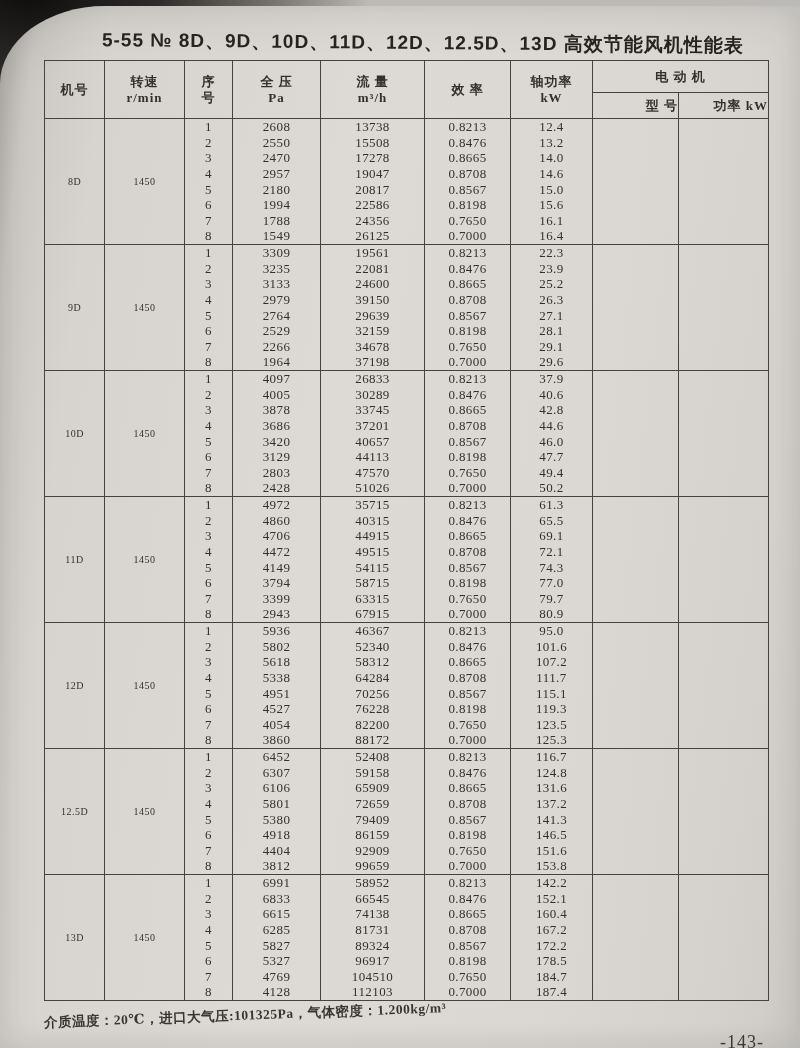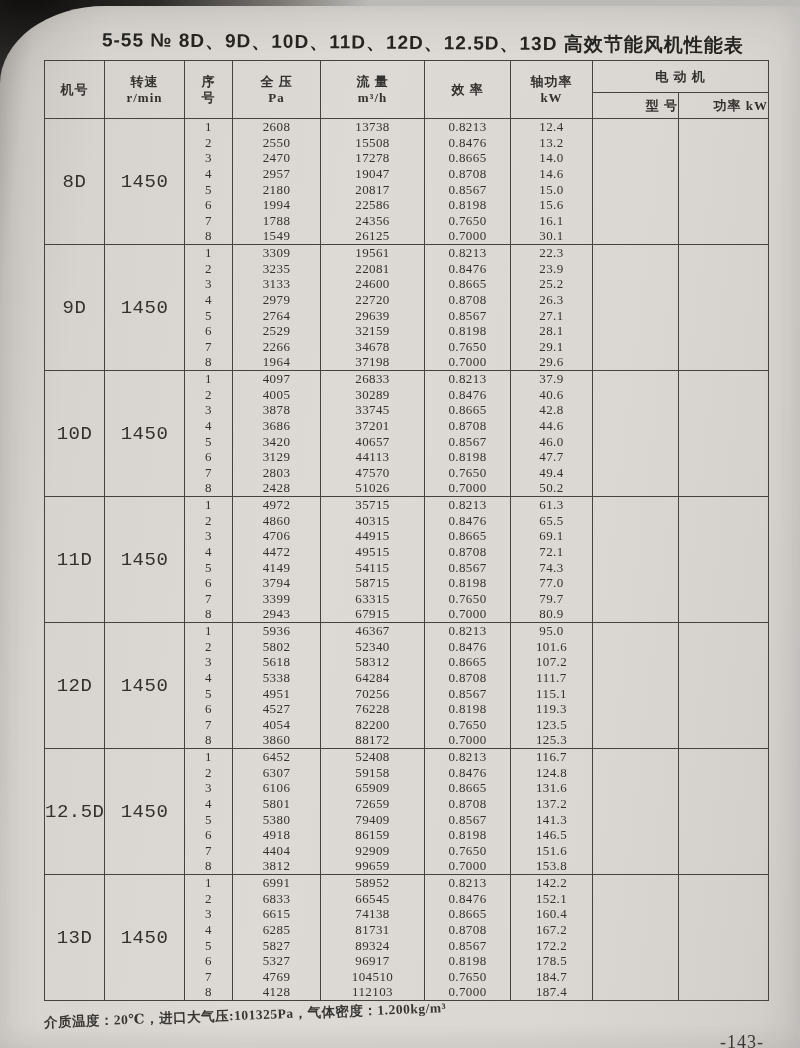--- a/index.html
+++ b/index.html
@@ -37,21 +37,21 @@
   }
   table.perf th {
     font-weight:bold; font-size:13px; line-height:16px;
     letter-spacing:1px;
   }
   thead tr.h1 th { height:32px; }
   thead tr.h2 th { height:26px;text-align:right; }
   tbody td { font-size:13px; }
   tbody tr.section { height:126px; }
   .multiline { white-space:pre-line; line-height:15.6px; letter-spacing:0.4px; }
-  td.model-cell, td.speed-cell { font-size:19px; letter-spacing:0.5px;font-family:Liberation Mono, monospace; }
+  td.model-cell, td.speed-cell { font-size:10px; letter-spacing:0.5px; }
   .footer-note {
     position:absolute; left:44px; top:1008px;
     font-size:13.5px; font-weight:bold; color:#383633;
     letter-spacing:0.5px; white-space:nowrap;
     transform:rotate(-2.1deg); transform-origin:left center;
   }
   .page-number {
     position:absolute; right:36px; top:1026px;
     font-size:18px; color:#3a3835; letter-spacing:1px;
   }
@@ -132,21 +132,21 @@
 0.8198
 0.7650
 0.7000</td>
         <td class="multiline">12.4
 13.2
 14.0
 14.6
 15.0
 15.6
 16.1
-30.1</td>
+16.4</td>
         <td></td>
         <td></td>
       </tr>
       <tr class="section">
         <td class="model-cell">9D</td>
         <td class="speed-cell">1450</td>
         <td class="multiline">1
 2
 3
 4
@@ -158,21 +158,21 @@
 3235
 3133
 2979
 2764
 2529
 2266
 1964</td>
         <td class="multiline">19561
 22081
 24600
-22720
+39150
 29639
 32159
 34678
 37198</td>
         <td class="multiline">0.8213
 0.8476
 0.8665
 0.8708
 0.8567
 0.8198

